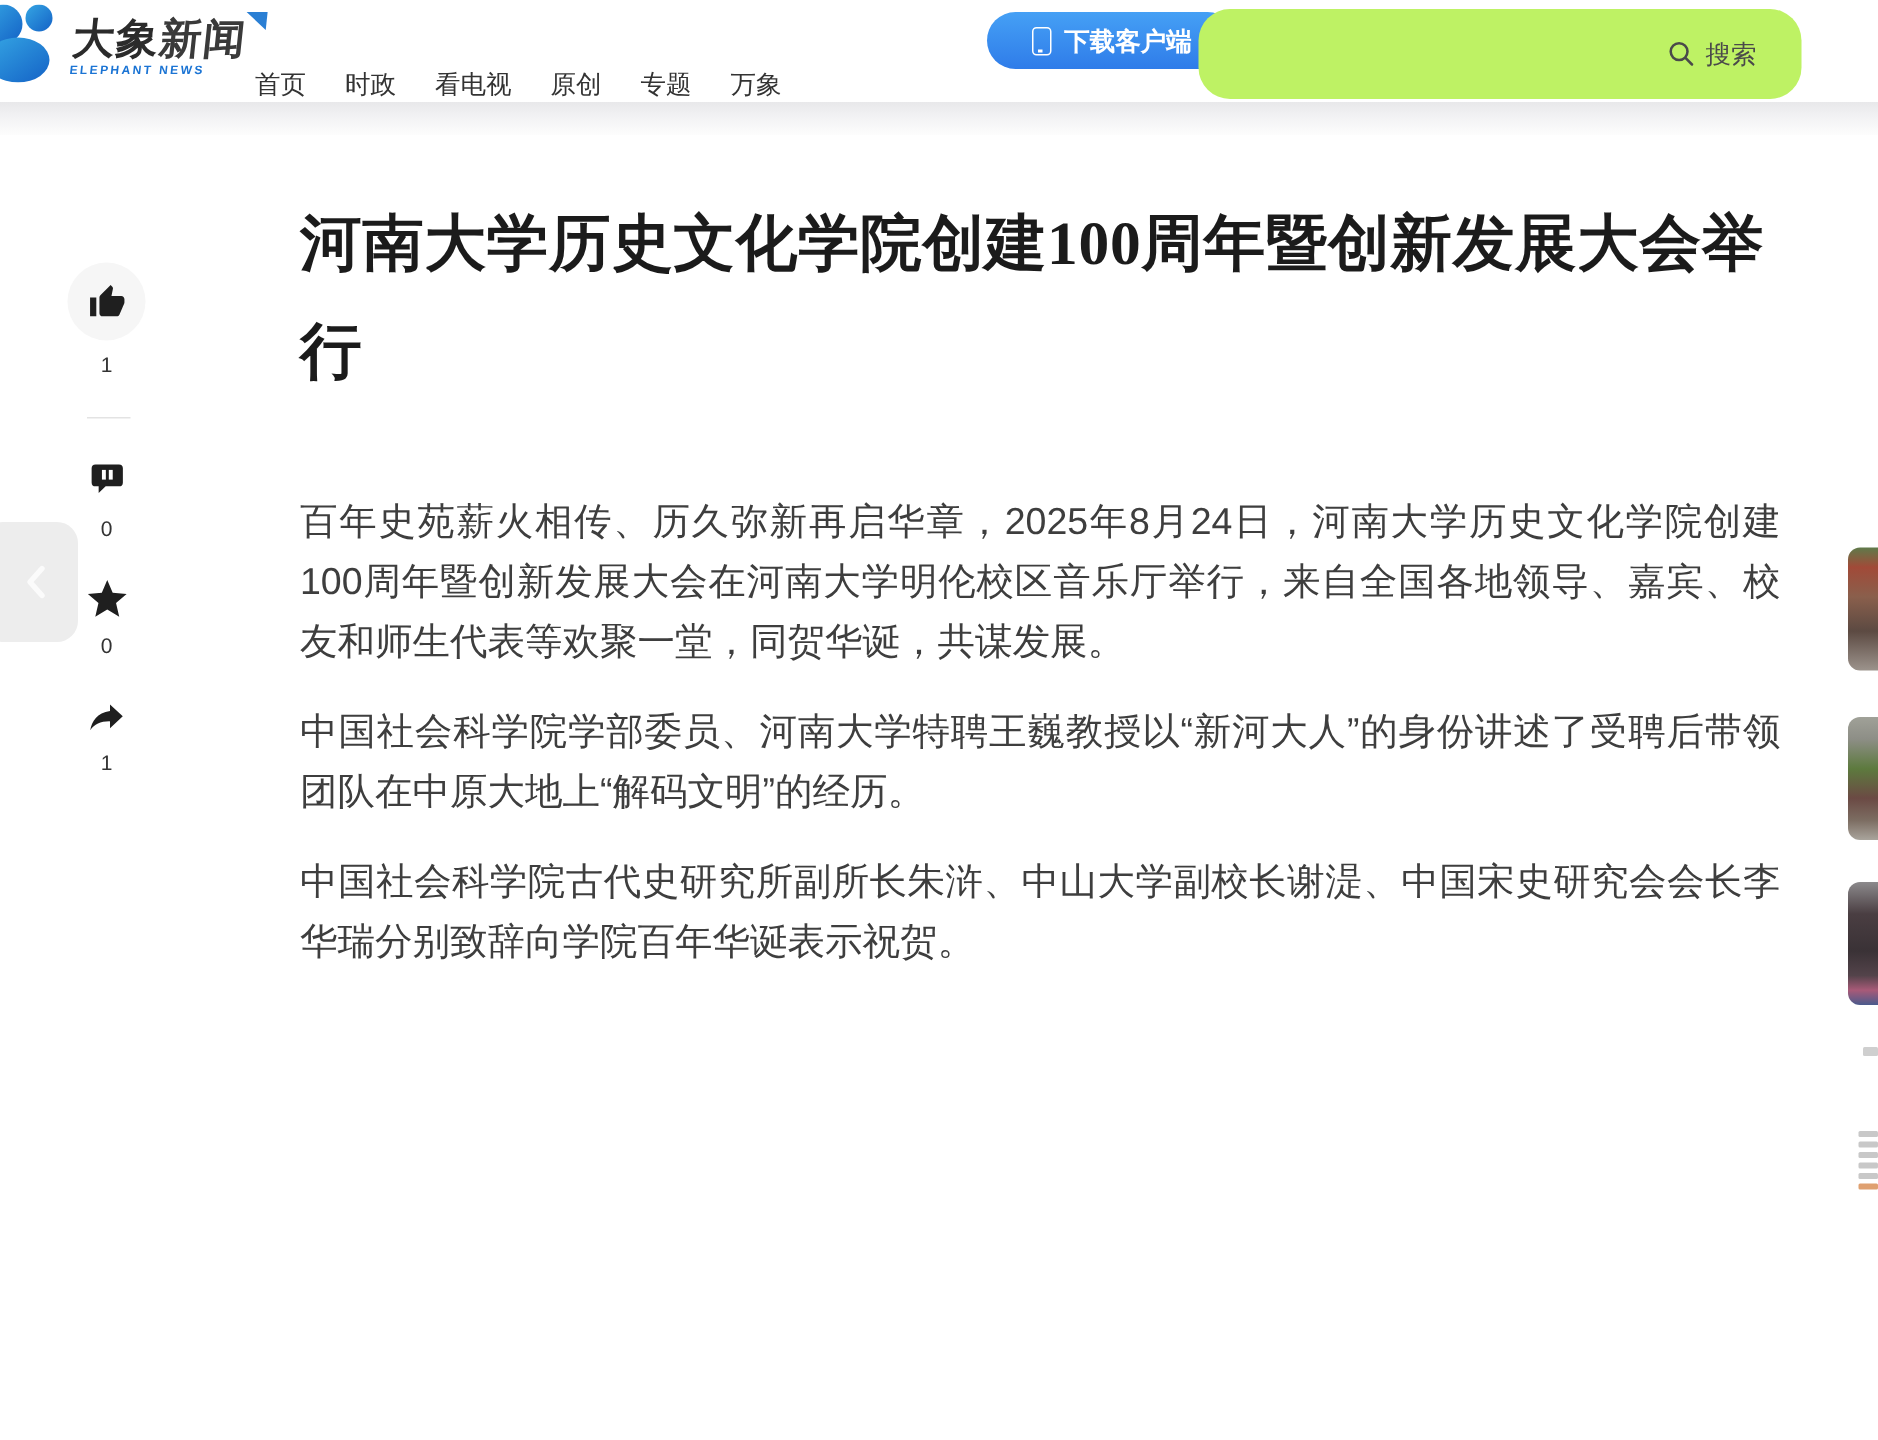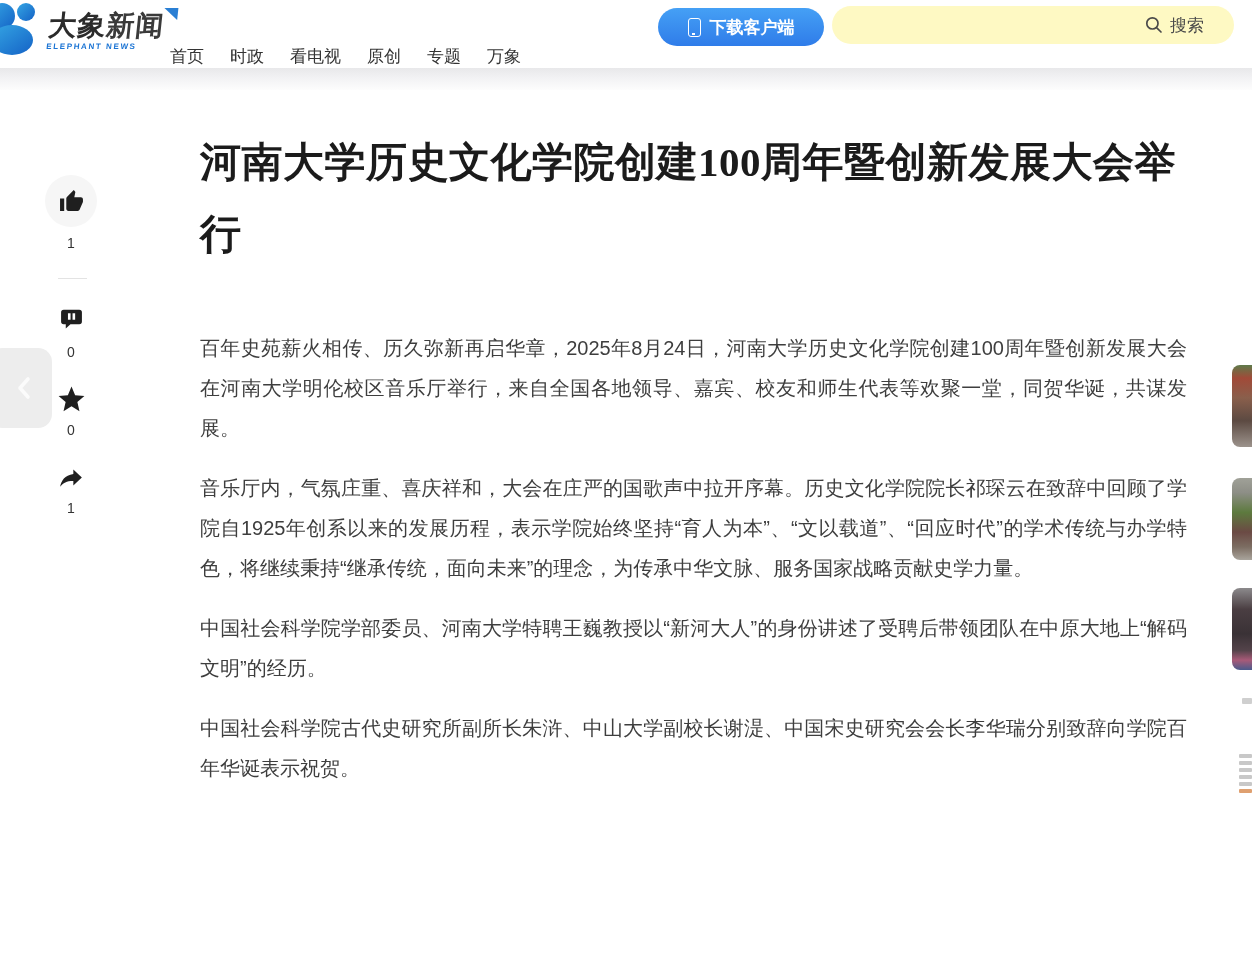--- a/index.html
+++ b/index.html
@@ -18,41 +18,41 @@
   .brand-tri{position:absolute;right:-12px;top:-2px;width:0;height:0;border-left:14px solid transparent;border-top:12px solid #2a7fd4;}
   .brand-en{font-size:8px;font-weight:bold;color:#1b74d4;letter-spacing:1.6px;margin-top:1px;}
   .nav{position:absolute;left:170px;top:0;height:68px;display:flex;align-items:center;gap:26px;margin-top:22px;}
   .nav-item{font-size:17px;color:#333;cursor:pointer;white-space:nowrap;}
   .dl-btn{position:absolute;left:658px;top:8px;width:166px;height:38px;border:none;border-radius:19px;
     background:linear-gradient(180deg,#45a0f5,#2f7ce9);color:#fff;font-size:17px;
     display:flex;align-items:center;justify-content:center;gap:9px;cursor:pointer;
     font-family:"Liberation Sans","DejaVu Sans",sans-serif;font-weight:bold;}
   .phone-ic{display:inline-block;width:11px;height:17px;border:1.6px solid #fff;border-radius:3px;position:relative;}
   .phone-ic::after{content:"";position:absolute;bottom:1px;left:3px;width:3px;height:1.6px;background:#fff;}
-  .search-pill{position:absolute;left:832px;top:6px;width:402px;height:38px;border-radius:21px;background:#fef9c3;
+  .search-pill{position:absolute;left:799px;top:6px;width:402px;height:60px;border-radius:21px;background:#bef264;
     display:flex;align-items:center;justify-content:flex-end;padding-right:30px;box-sizing:border-box;gap:6px;cursor:text;}
   .search-label{font-size:17px;color:#4a4a4a;}
   .header-band{position:absolute;top:68px;left:0;width:1252px;height:22px;
     background:linear-gradient(180deg,#e8e8ea 0%,#f2f2f4 45%,#fdfdfd 100%);}
   
   .rail{position:absolute;left:0;top:0;width:144px;z-index:4;}
   .like-wrap{position:absolute;left:45px;top:175px;width:52px;height:52px;border-radius:50%;background:#f6f6f6;
     display:flex;align-items:center;justify-content:center;cursor:pointer;}
   .rail-count{position:absolute;width:52px;text-align:center;font-size:14px;color:#333;}
   .rail-ic{position:absolute;left:45px;width:52px;display:flex;justify-content:center;cursor:pointer;}
   .rail-div{position:absolute;left:58px;top:278px;width:29px;height:1px;background:#e3e3e3;}
   
   .back-panel{position:absolute;left:-12px;top:348px;width:64px;height:80px;background:#ededed;border-radius:14px;
     display:flex;align-items:center;justify-content:center;cursor:pointer;z-index:3;}
   
   .article{position:absolute;left:200px;top:126px;width:987px;}
   .article h1{margin:0;font-size:41px;line-height:72px;font-weight:bold;color:#1b1b1b;letter-spacing:0.5px;font-family:Liberation Serif, serif;}
   .meta{margin-top:16px;display:flex;gap:20px;font-size:15px;color:#a6a6a6;}
   .content{margin-top:58px;}
-  .content p{margin:0 0 20px 0;font-size:20px;line-height:40px;color:#3e3e3e;text-align:justify;}
+  .content p{margin:0 0 20px 0;font-size:25px;line-height:40px;color:#3e3e3e;text-align:justify;}
   
   .thumb{position:absolute;right:0;width:20px;height:82px;border-radius:8px 0 0 8px;cursor:pointer;}
   .thumb1{top:365px;background:linear-gradient(180deg,#5f7a4a 0%,#a14a38 16%,#8a5f4c 40%,#5c4a42 68%,#9c938c 100%);}
   .thumb2{top:478px;background:linear-gradient(180deg,#a0a198 0%,#8d8e86 18%,#5d7a3e 42%,#6b4a44 66%,#7c6d62 84%,#a9a49c 100%);}
   .thumb3{top:588px;background:linear-gradient(180deg,#8c8a8c 0%,#4a3e42 26%,#3a3236 56%,#53434a 76%,#a85a78 88%,#4a5a8c 100%);}
   .mini-mark{position:absolute;right:0;top:698px;width:10px;height:6px;background:#cfcfcf;border-radius:1px;}
   .line-stack{position:absolute;right:0;top:754px;width:13px;display:flex;flex-direction:column;gap:3px;}
   .line-stack span{height:4px;background:#c8c8c8;border-radius:1px;}
   .line-stack span:last-child{background:#dfa070;}
 </style>
@@ -155,21 +155,20 @@
     <svg width="22" height="28" viewBox="0 0 22 28">
       <polyline points="14,5 6,14 14,23" fill="none" stroke="#fbfbfb" stroke-width="3.6" stroke-linecap="round" stroke-linejoin="round"></polyline>
     </svg>
   </span>
 </div>
 
 <div class="article">
   <h1>河南大学历史文化学院创建100周年暨创新发展大会举行</h1>
   <div class="content">
     <p>百年史苑薪火相传、历久弥新再启华章，2025年8月24日，河南大学历史文化学院创建100周年暨创新发展大会在河南大学明伦校区音乐厅举行，来自全国各地领导、嘉宾、校友和师生代表等欢聚一堂，同贺华诞，共谋发展。</p>
-    <p>音乐厅内，气氛庄重、喜庆祥和，大会在庄严的国歌声中拉开序幕。历史文化学院院长祁琛云在致辞中回顾了学院自1925年创系以来的发展历程，表示学院始终坚持“育人为本”、“文以载道”、“回应时代”的学术传统与办学特色，将继续秉持“继承传统，面向未来”的理念，为传承中华文脉、服务国家战略贡献史学力量。</p>
     <p>中国社会科学院学部委员、河南大学特聘王巍教授以“新河大人”的身份讲述了受聘后带领团队在中原大地上“解码文明”的经历。</p>
     <p>中国社会科学院古代史研究所副所长朱浒、中山大学副校长谢湜、中国宋史研究会会长李华瑞分别致辞向学院百年华诞表示祝贺。</p>
   </div>
 </div>
 
 <div class="thumb thumb1"></div>
 <div class="thumb thumb2"></div>
 <div class="thumb thumb3"></div>
 <div class="mini-mark"></div>
 <div class="line-stack">

